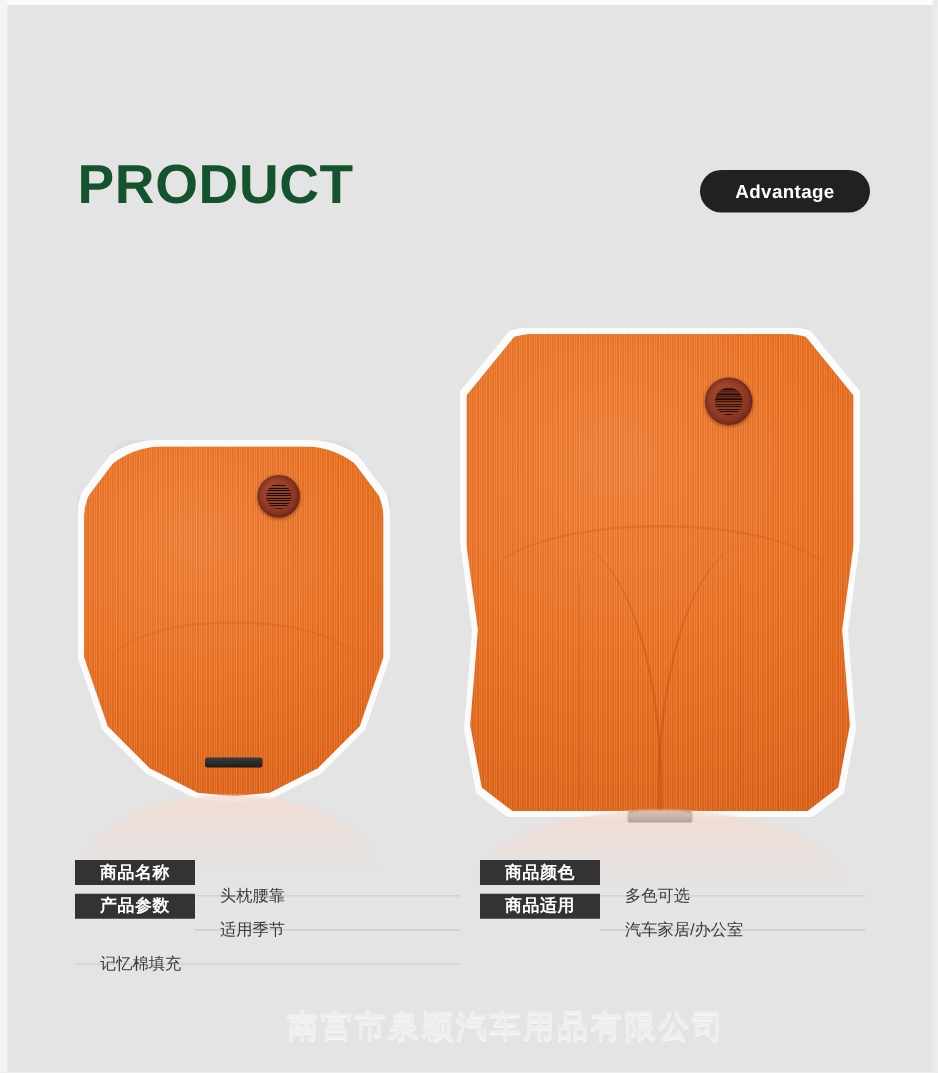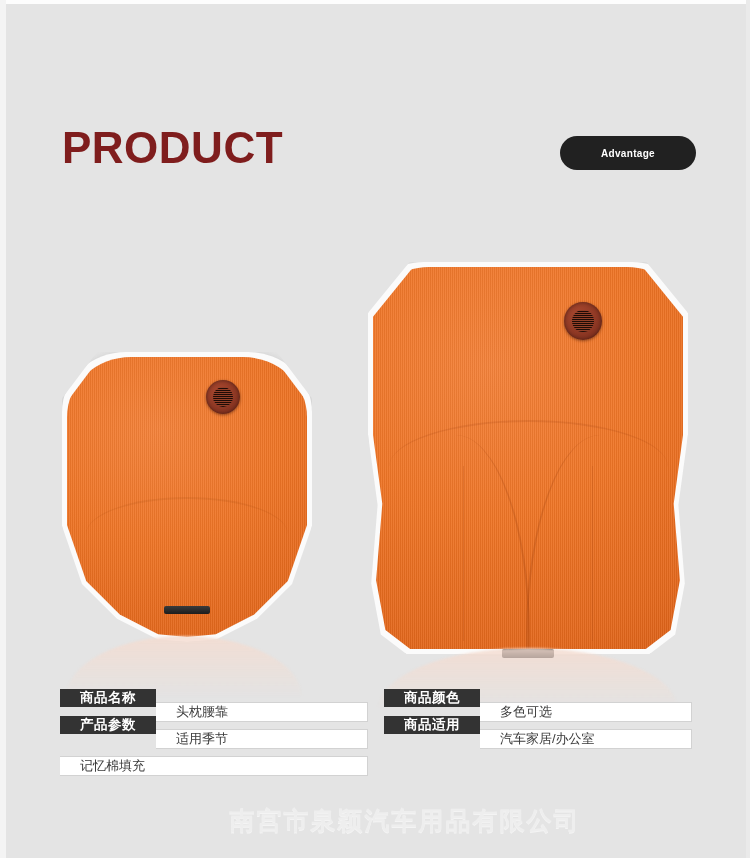--- a/index.html
+++ b/index.html
@@ -16,36 +16,36 @@
     overflow:hidden;
   }
   
   .edge-top{position:absolute;top:0;left:0;width:750px;height:4px;background:#fdfdfd;}
   .edge-left{position:absolute;top:0;left:0;width:6px;height:858px;background:#f4f4f4;}
   .edge-right{position:absolute;top:0;right:0;width:4px;height:858px;background:#eaeaea;}
 
   
   .heading{position:absolute;left:62px;top:126px;}
   .heading .l1,.heading .l2{
-    font-size:44px;line-height:44px;font-weight:bold;color:#7f1d1d;
+    font-size:44px;line-height:44px;font-weight:bold;color:#14532d;
     letter-spacing:0.5px;
   }
   .heading .l2{margin-top:6px;}
   .heading .cn{
     margin-top:18px;
     font-size:25px;font-weight:bold;color:#2b2b2b;letter-spacing:1px;
   }
 
   
   .pill{
     position:absolute;left:560px;top:136px;
     width:136px;height:34px;border-radius:18px;
     background:#212121;
     display:flex;align-items:center;justify-content:center;
-    color:#ffffff;font-size:10px;font-weight:bold;letter-spacing:0.3px;
+    color:#ffffff;font-size:15px;font-weight:bold;letter-spacing:0.3px;
   }
 
   
   .photo{position:absolute;}
 
   
   #pillow-small{left:62px;top:352px;width:250px;height:290px;}
   
   #cushion-large{left:368px;top:262px;width:320px;height:392px;}
 
@@ -146,21 +146,21 @@
   #refl-small{left:66px;top:636px;width:236px;}
   #refl-large{left:378px;top:648px;width:300px;}
 
   
   .specs{
     position:absolute;left:60px;top:688px;
     width:632px;
     display:flex;gap:16px;
   }
   .spec-col{flex:1;display:flex;flex-direction:column;gap:7px;}
-  .spec-row{display:flex;height:20px;align-items:center;}
+  .spec-row{display:flex;height:20px;}
   .spec-label{
     width:96px;flex:0 0 96px;
     background:#333333;
     color:#ffffff;font-size:13.5px;font-weight:bold;
     display:flex;align-items:center;justify-content:center;
     letter-spacing:.5px;
   }
   .spec-value{
     flex:1;background:#ffffff;
     border:1px solid #d2d2d2;border-left:none;

